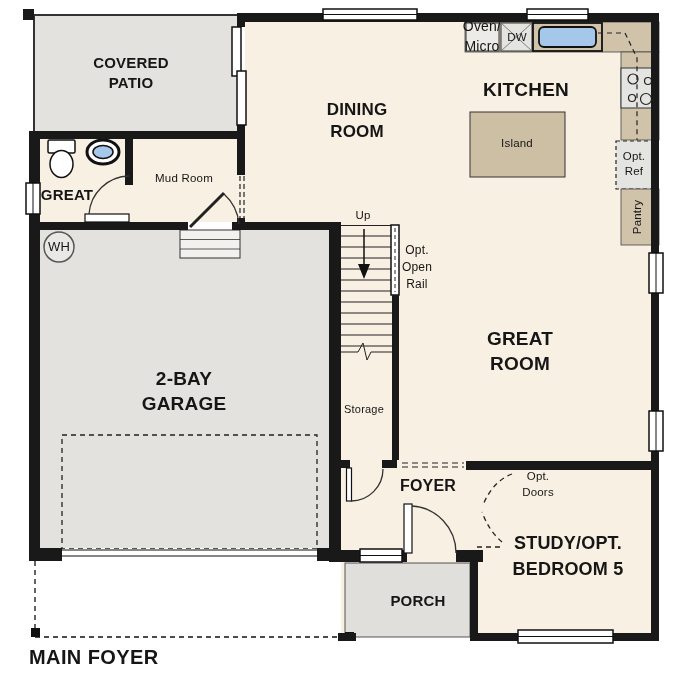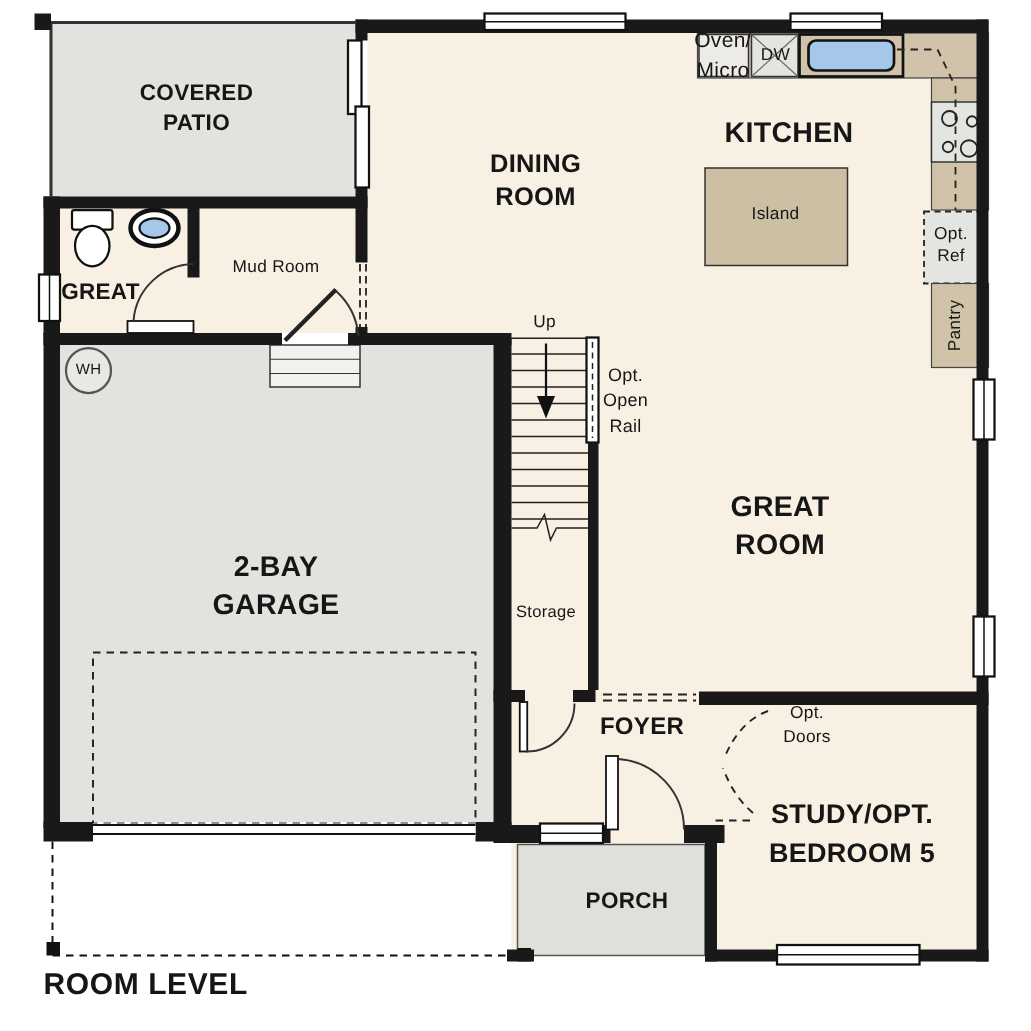--- a/index.html
+++ b/index.html
@@ -179,22 +179,22 @@
   <div class="lbl b" style="left:67px;top:195px;font-size:15px;">GREAT</div>
   <div class="lbl anno" style="left:184px;top:179px;">Mud Room</div>
   <div class="lbl anno" style="left:364px;top:409px;font-size:11px;">Storage</div>
   <div class="lbl anno" style="left:517px;top:144px;">Island</div>
   <div class="lbl tiny" style="left:482px;top:37px;">Oven/
 Micro</div>
   <div class="lbl anno" style="left:517px;top:38px;">DW</div>
   <div class="lbl anno" style="left:634px;top:164px;line-height:1.3;">Opt.
 Ref</div>
   <div class="lbl anno vert" style="left:638px;top:217px;">Pantry</div>
-  <div class="lbl" style="left:59px;top:247px;font-size:10px;">WH</div>
+  <div class="lbl" style="left:59px;top:247px;font-size:13px;">WH</div>
   <div class="lbl anno" style="left:363px;top:216px;">Up</div>
   <div class="lbl anno" style="left:417px;top:267px;font-size:12px;line-height:1.4;">Opt.
 Open
 Rail</div>
   <div class="lbl anno" style="left:538px;top:484px;line-height:1.4;">Opt.
 Doors</div>
-  <div class="title" style="left:29px;top:657px;">ROOM LEVEL</div>
+  <div class="title" style="left:29px;top:657px;">MAIN FOYER</div>
 
 </div>
 
 </body></html>

